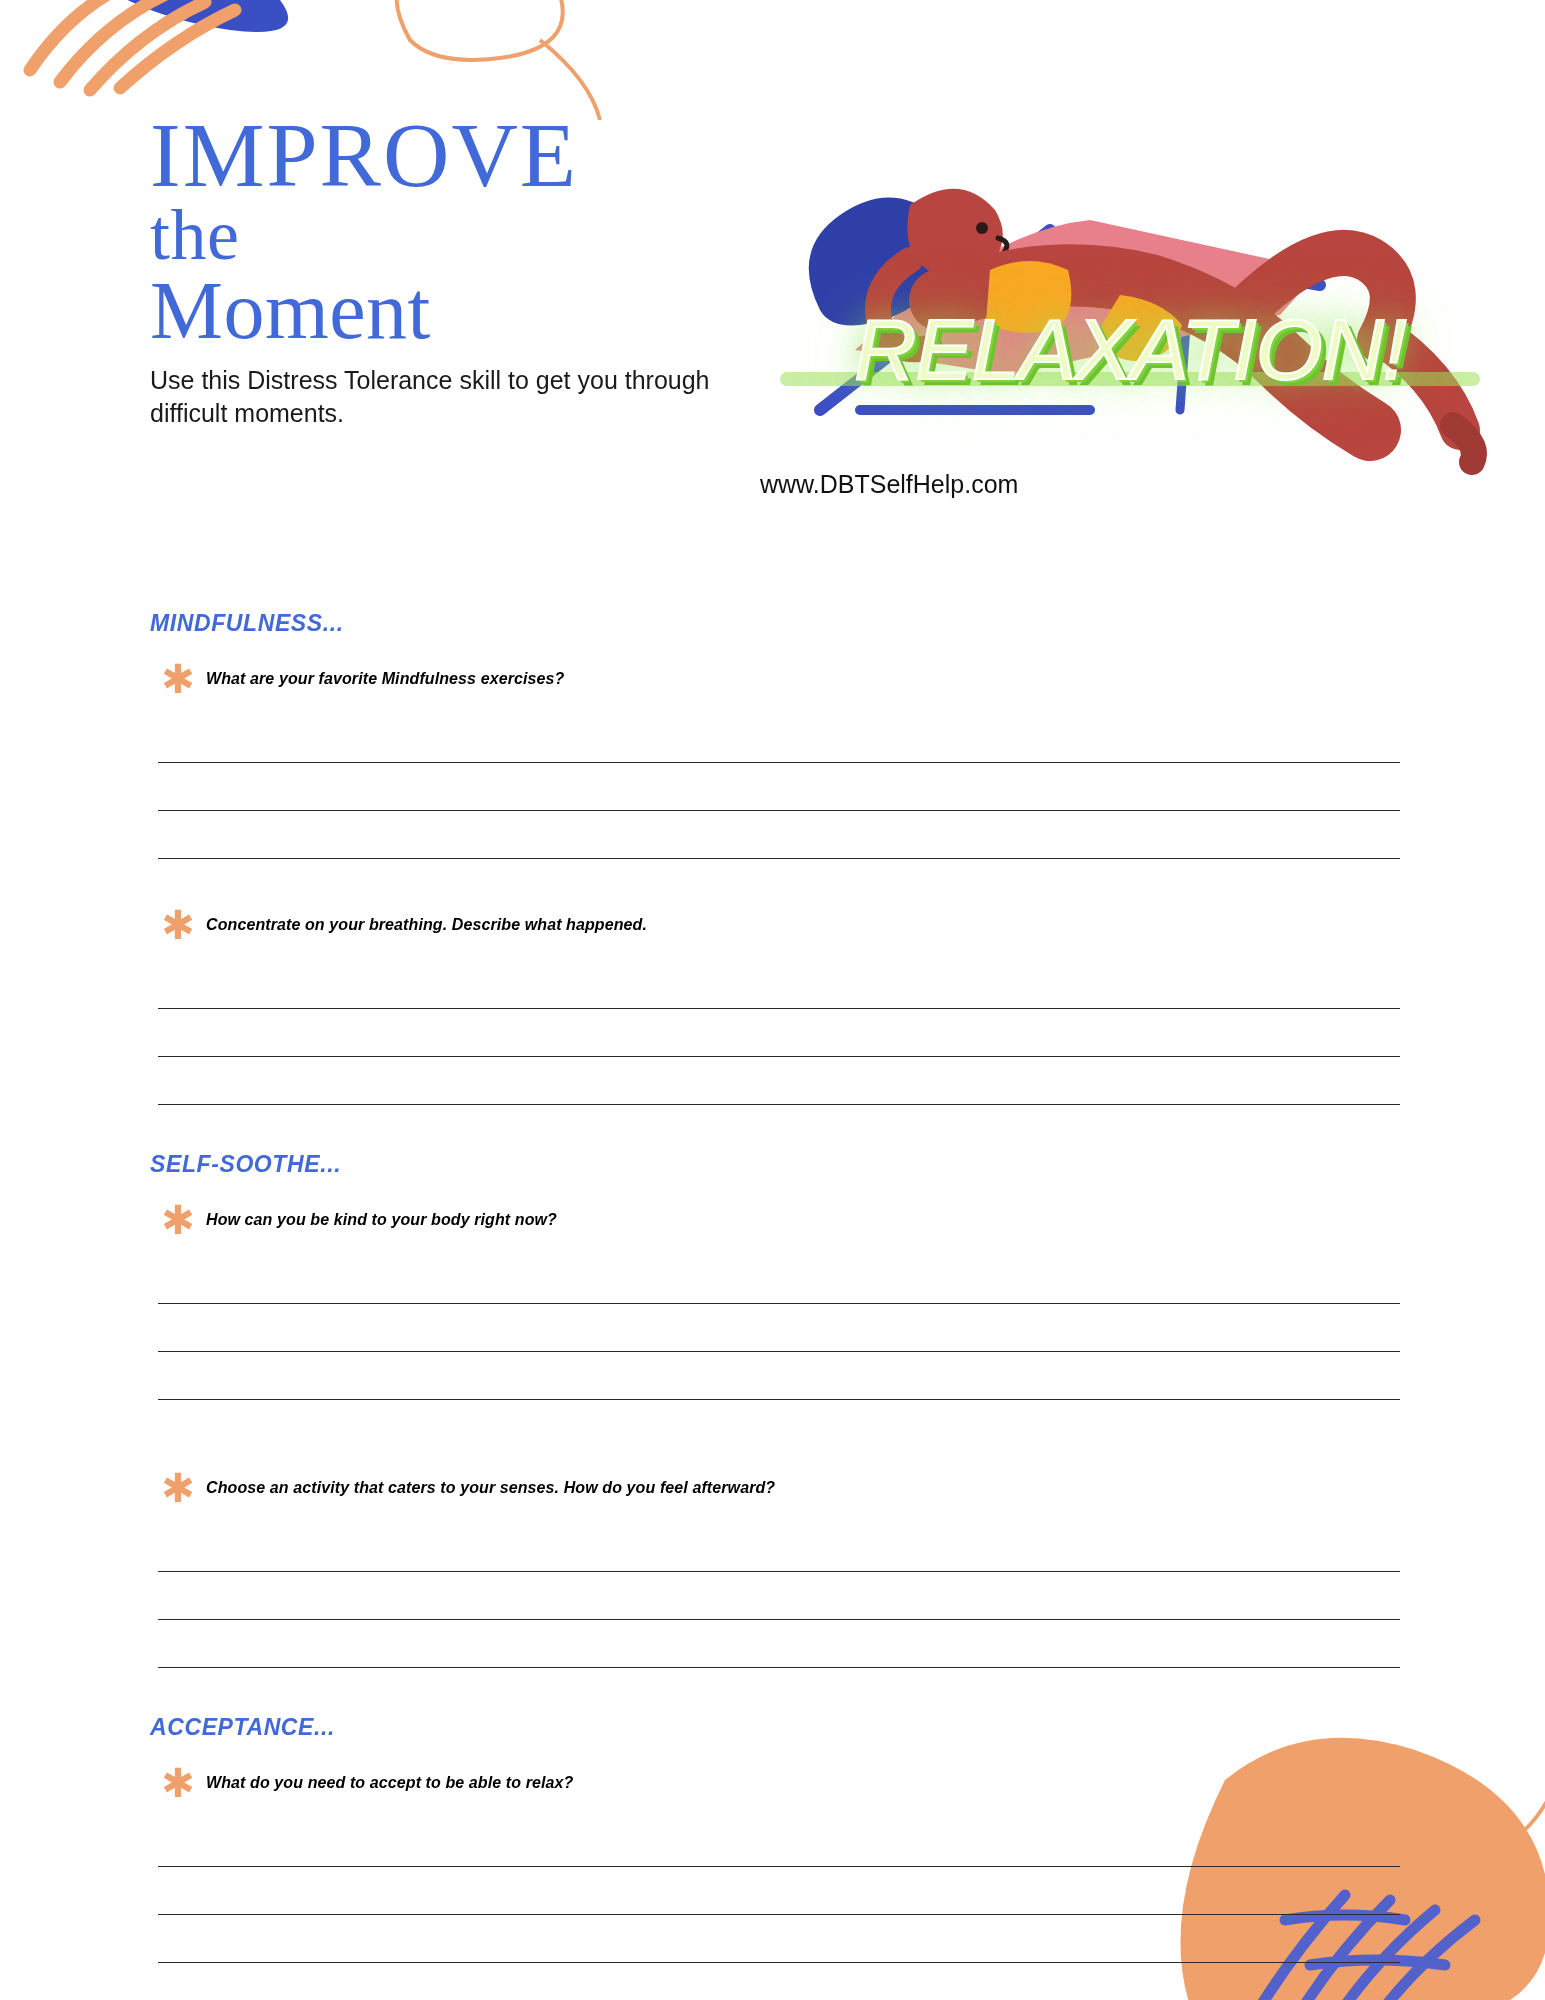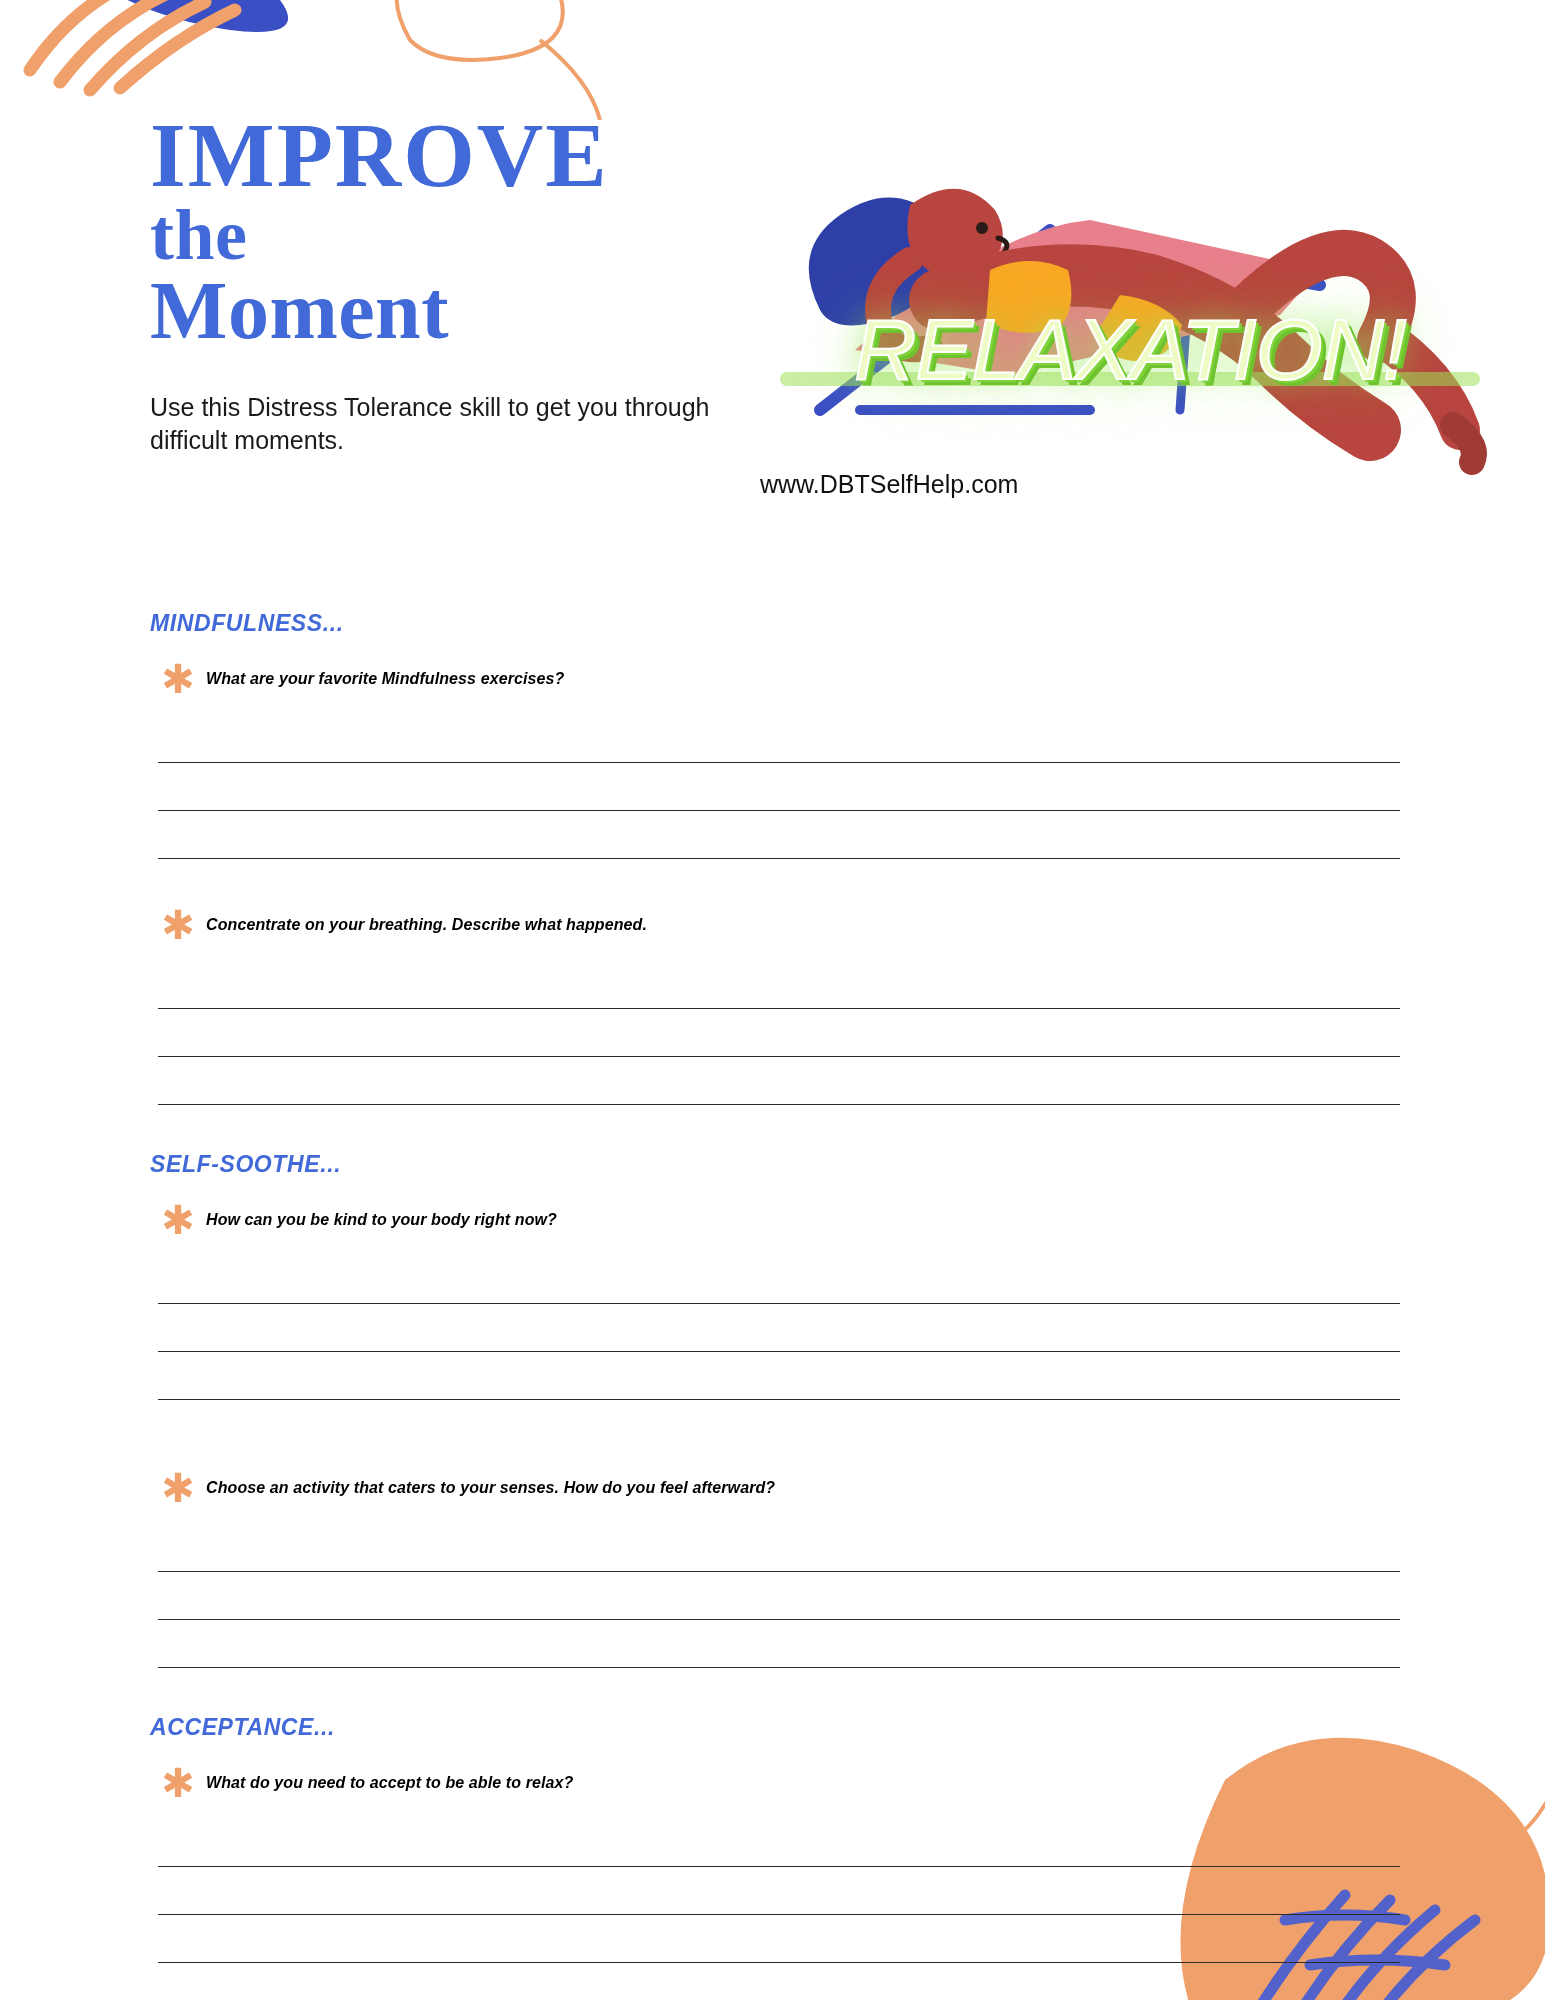--- a/index.html
+++ b/index.html
@@ -23,32 +23,32 @@
 
   
   .title-block {
     position: absolute;
     left: 150px;
     top: 110px;
     width: 620px;
   }
   .title {
     font-family: "Liberation Serif", serif;
-    font-weight: bold;
+    font-weight: normal;
     color: #4169d8;
     font-size: 86px;
     line-height: 0.98;
     letter-spacing: 0.5px;
   }
   .title .ln1 { font-size: 92px; letter-spacing: 2px; }
   .title .ln2 { font-size: 72px; }
   .title .ln3 { font-size: 82px; }
 
   .subtitle {
-    margin-top: 40px;
+    margin-top: 13px;
     font-size: 25px;
     line-height: 1.32;
     color: #1a1a1a;
     max-width: 570px;
   }
 
   
   .illustration {
     position: absolute;
     left: 760px;

